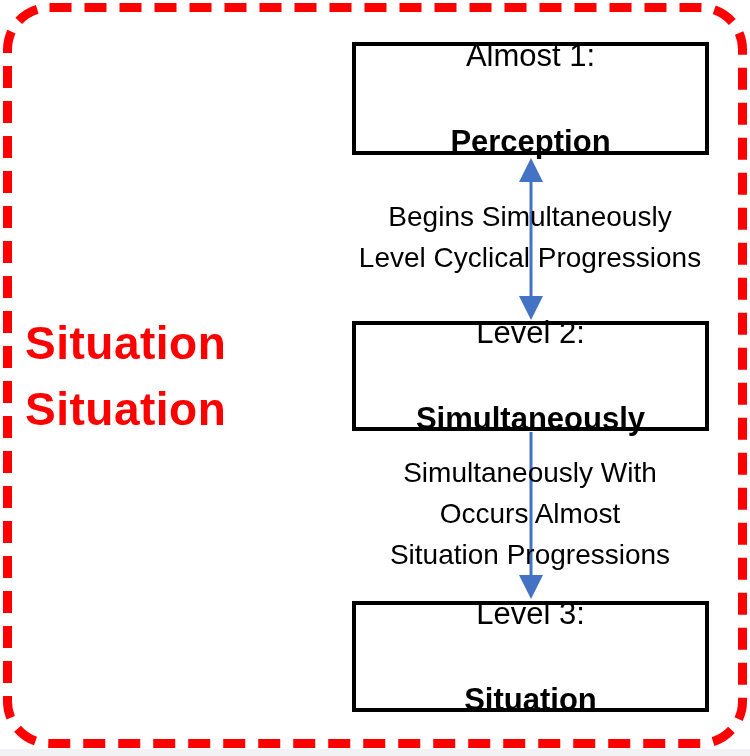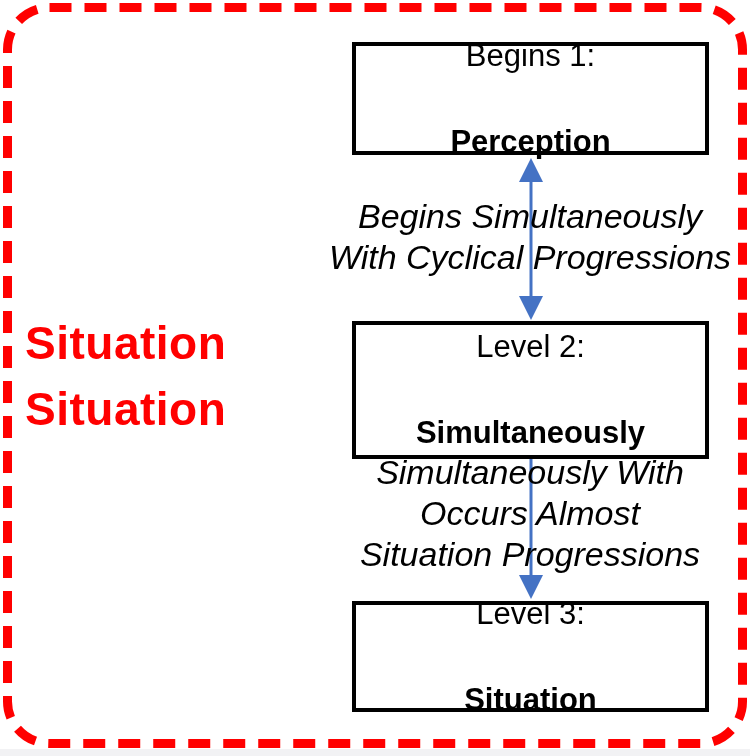--- a/index.html
+++ b/index.html
@@ -46,30 +46,29 @@
     box-sizing: border-box;
     background: #ffffff;
     border: 4px solid var(--box-border);
     display: flex; flex-direction: column;
     align-items: center; justify-content: center;
     font-size: 31px; line-height: 44px;
     color: #000000;
     text-align: center;
   }
   .box1 { top: 42px;  height: 113px; }
-  .box2 { top: 321px; height: 138px; }
+  .box2 { top: 321px; height: 110px; }
   .box3 { top: 601px; height: 111px; align-items: center; }
   .level-name { font-weight: bold; margin-top: 42px; }
 
   .annotation {
     position: absolute;
     left: 318px; width: 424px;
     text-align: center;
-    font-style: italic;
-    font-size: 34px;
+    font-size: 28px;
     line-height: 41px;
     color: #000000;
   }
   .ann1 { top: 196px; }
   .ann2 { top: 452px; }
 
   .bottom-strip {
     position: absolute;
     left: 0; bottom: 0;
     width: 750px; height: 7px;
@@ -96,37 +95,37 @@
       <polygon class="arrow-head" points="531,599 519,575 543,575"></polygon>
     </g>
   </svg>
 
   <div class="title">
     <div>Situation</div>
     <div>Situation</div>
   </div>
 
   <div class="level-box box1">
-    <div class="level-label">Begins 1:</div>
+    <div class="level-label">Almost 1:</div>
     <div class="level-name">Perception</div>
   </div>
 
   <div class="level-box box2">
     <div class="level-label">Level 2:</div>
     <div class="level-name">Simultaneously</div>
   </div>
 
   <div class="level-box box3">
     <div class="level-label">Level 3:</div>
     <div class="level-name">Situation</div>
   </div>
 
   <div class="annotation ann1">
     <div>Begins Simultaneously</div>
-    <div>With Cyclical Progressions</div>
+    <div>Level Cyclical Progressions</div>
   </div>
 
   <div class="annotation ann2">
     <div>Simultaneously With</div>
     <div>Occurs Almost</div>
     <div>Situation Progressions</div>
   </div>
 
   <div class="bottom-strip"></div>
 

